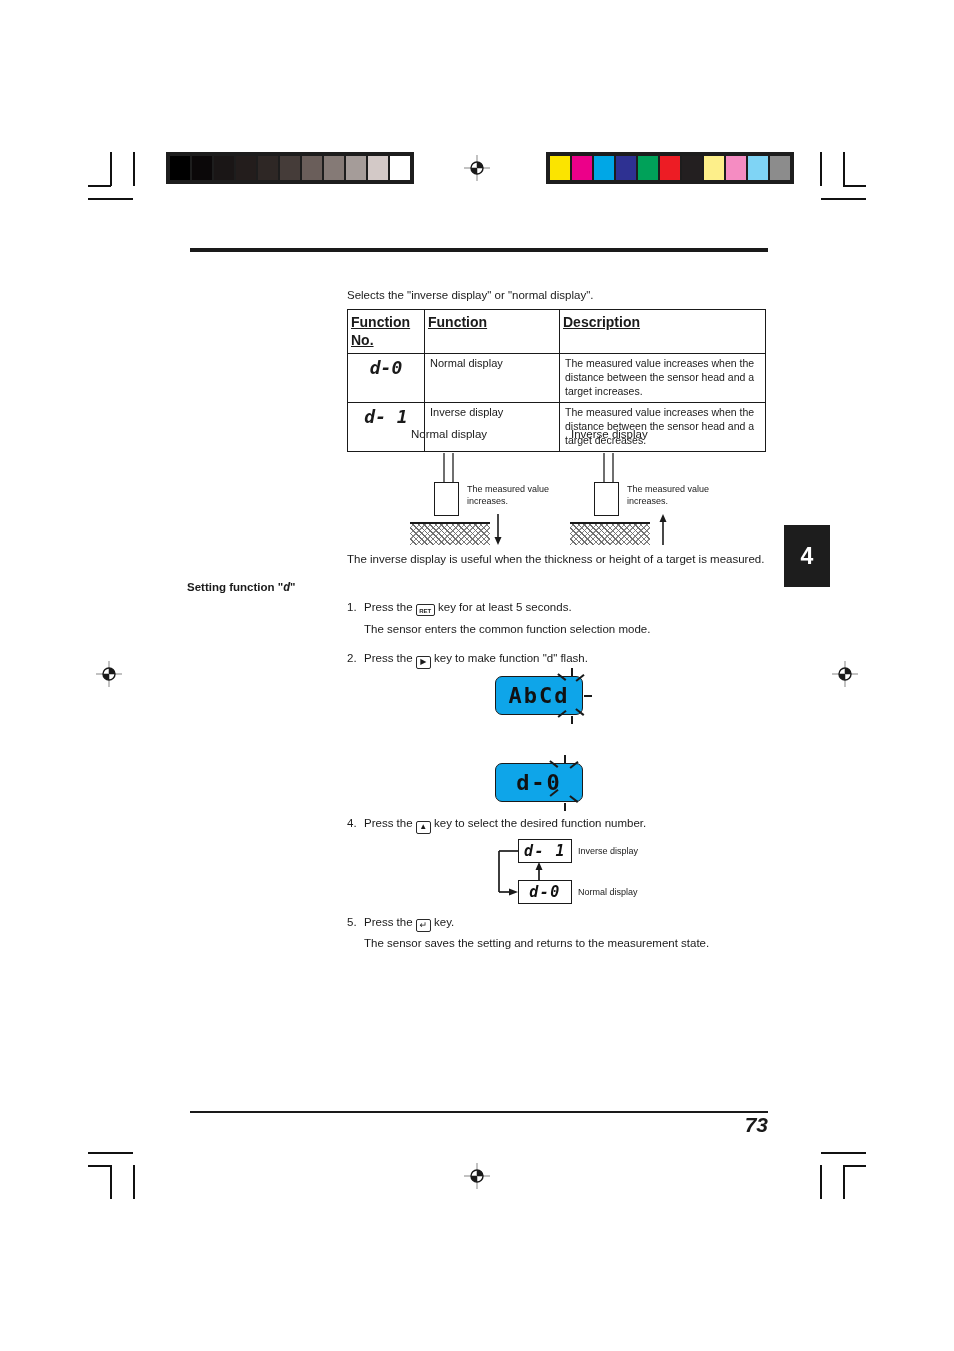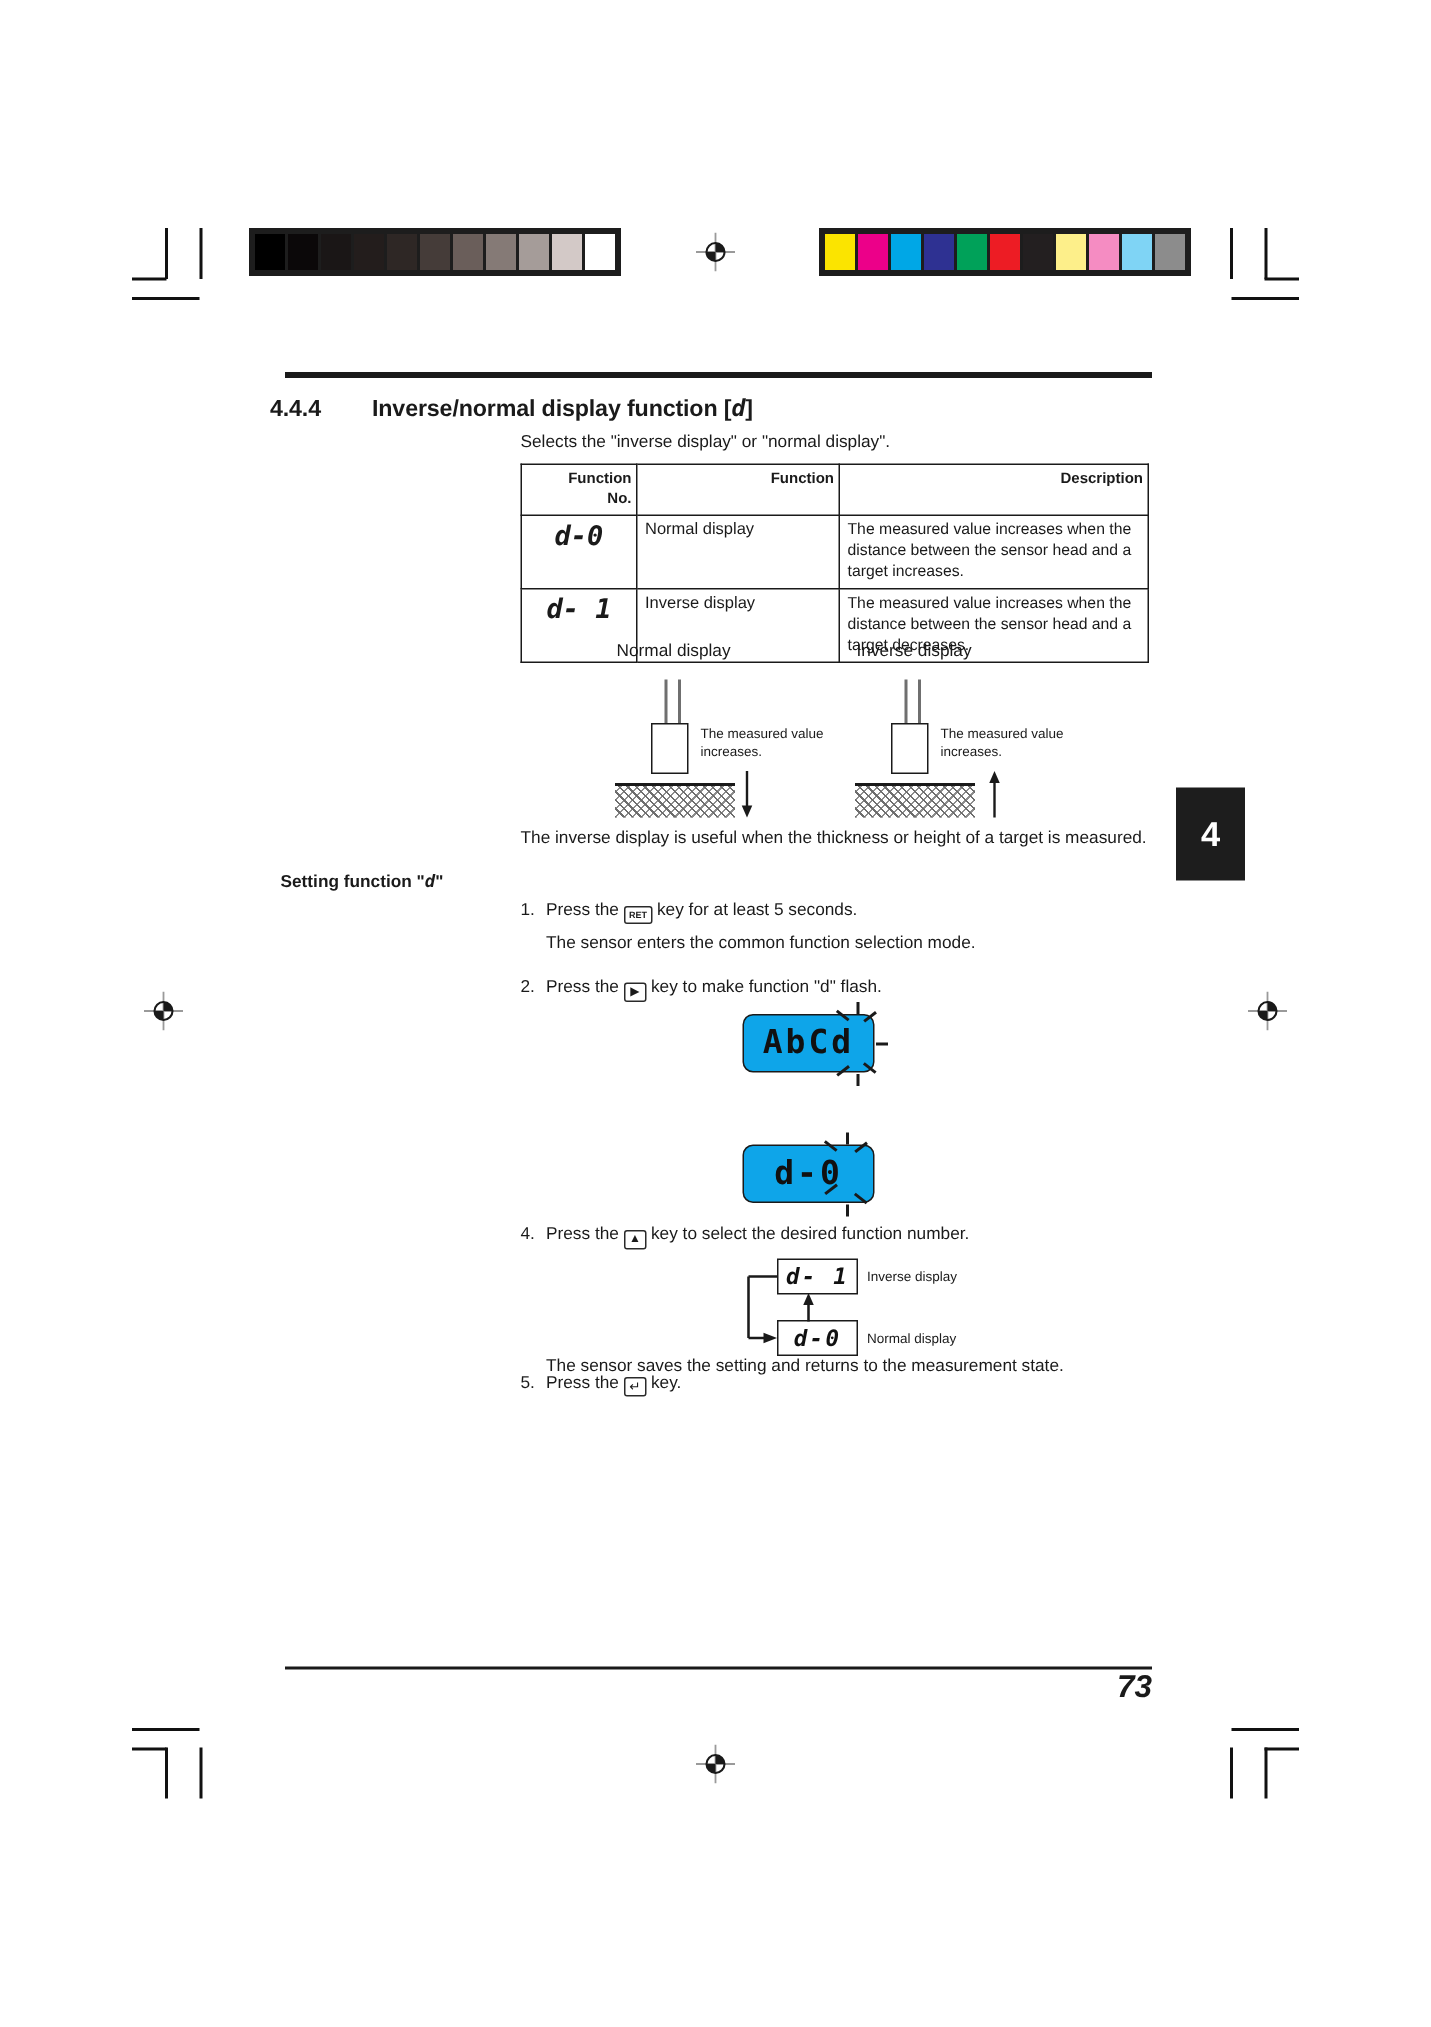--- a/index.html
+++ b/index.html
@@ -98,25 +98,26 @@
     border-collapse: collapse;
     font-size: 10.5px;
   }
   table.func-table th,
   table.func-table td {
     border: 1px solid #1a1a1a;
     padding: 3px 5px;
     vertical-align: top;
   }
   table.func-table th {
-    text-align: right;
-    font-weight: bold;
-    font-size: 10px;
+    text-align: left;
+    font-weight: bold;
+    font-size: 14px;
     padding: 4px 3px;
     line-height: 1.25;
+    text-decoration: underline;
   }
   .col-no { width: 70px; }
   .col-fn { width: 128px; }
   td.no-cell {
     text-align: center;
     vertical-align: middle;
     font-size: 18px;
     padding: 6px 2px;
   }
   td.fn-cell {
@@ -392,23 +393,20 @@
     <div class="swatch" style="background: rgb(253, 239, 138);"></div>
     <div class="swatch" style="background: rgb(245, 140, 194);"></div>
     <div class="swatch" style="background: rgb(127, 212, 245);"></div>
     <div class="swatch" style="background: rgb(140, 140, 140);"></div>
   </div>
 
 <div class="page">
 
   <div class="head-rule"></div>
 
-  <div class="section-title">
-    <span class="num">4.4.4</span><span>Inverse/normal display function [</span><span class="lcdinline">d</span><span>]</span>
-  </div>
 
   <div class="intro-line">Selects the "inverse display" or "normal display".</div>
 
   <table class="func-table">
     <thead>
       <tr>
         <th class="col-no">
           <span>Function</span><br>
           <span>No.</span>
         </th>
@@ -535,21 +533,21 @@
         <path d="M31 54 L22 50.5 L22 57.5 Z" fill="#1a1a1a"></path>
       </svg>
     </div>
   </div>
 
   <div class="step" style="left:347px;top:916px;">
     <span class="n">5.</span><span>Press the</span>
     <span class="keycap ent">↵</span>
     <span>key.</span>
   </div>
-  <div class="sub" style="left:364px;top:905px;">The sensor saves the setting and returns to the measurement state.</div>
+  <div class="sub" style="left:364px;top:937px;">The sensor saves the setting and returns to the measurement state.</div>
 
   <div class="chapter-tab" style="left:784px;top:525px;width:46px;height:62px;">
     <span>4</span>
   </div>
 
   <div class="foot-rule"></div>
   <div class="page-num">73</div>
 </div>
 
 </body></html>

